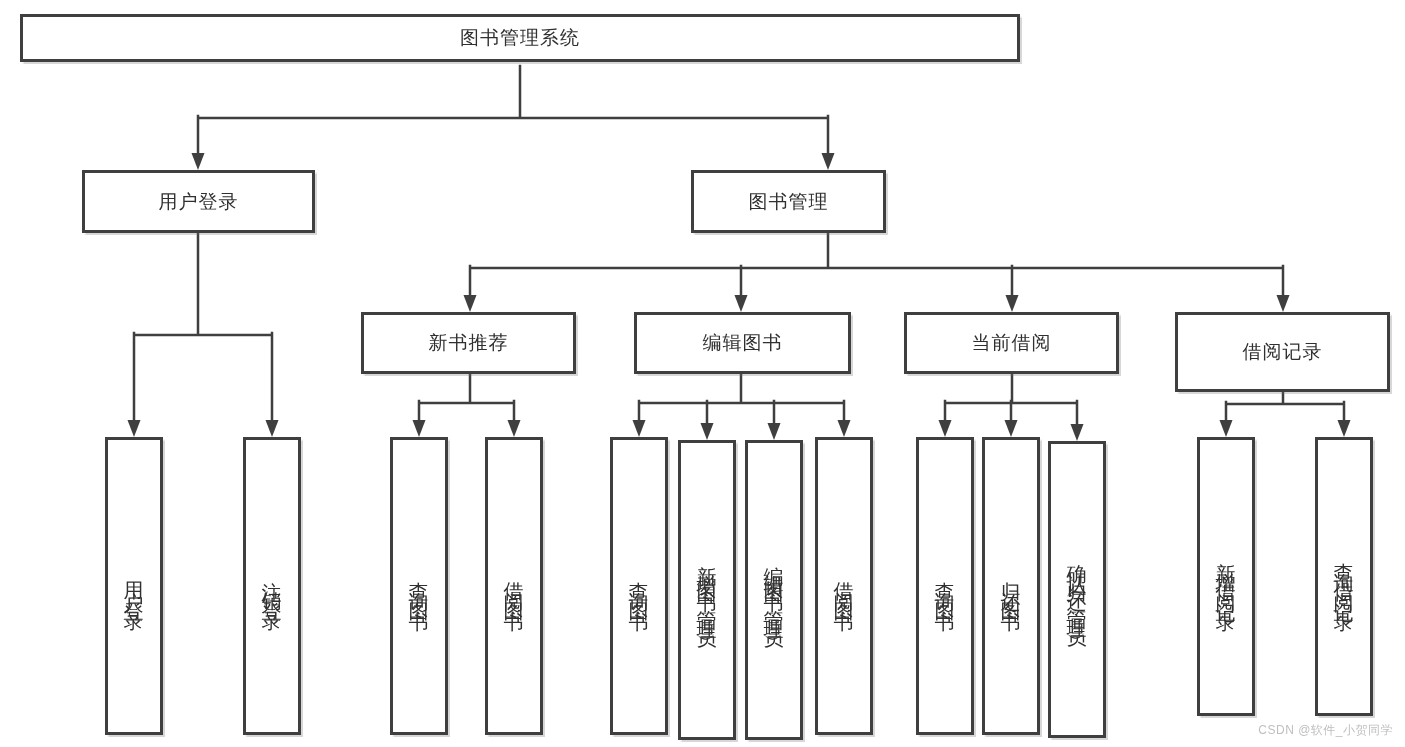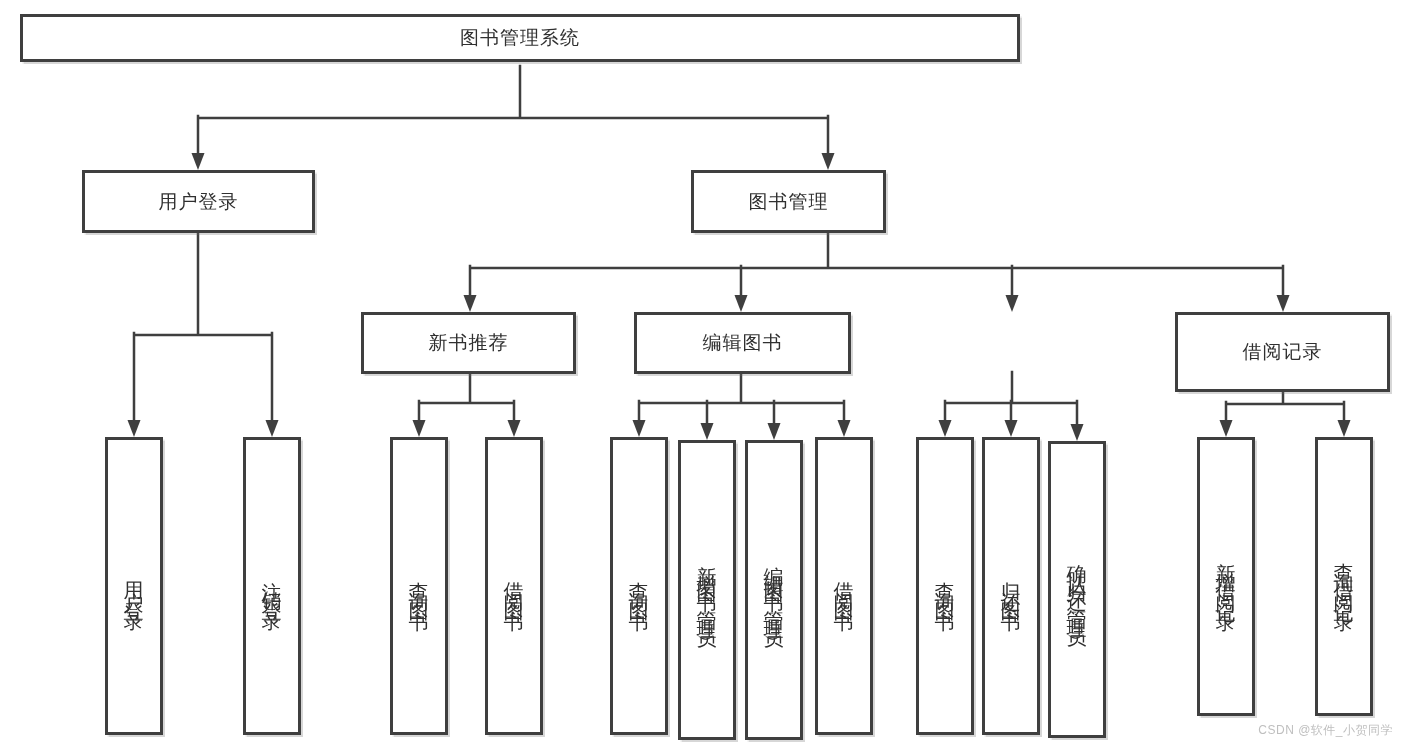--- a/index.html
+++ b/index.html
@@ -117,20 +117,23 @@
   <div class="node" style="left:691px; top:170px; width:195px; height:63px;">
     <span class="lbl">图书管理</span>
   </div>
 
   <div class="node" style="left:361px; top:312px; width:215px; height:62px;">
     <span class="lbl">新书推荐</span>
   </div>
   <div class="node" style="left:634px; top:312px; width:217px; height:62px;">
     <span class="lbl">编辑图书</span>
   </div>
+  <div class="node" style="left:904px; top:312px; width:215px; height:62px;">
+    <span class="lbl">当前借阅</span>
+  </div>
   <div class="node" style="left:1175px; top:312px; width:215px; height:80px;">
     <span class="lbl">借阅记录</span>
   </div>
 
   <div class="node vnode" style="left:105px; top:437px; width:58px; height:298px;">
     <span class="lbl">用户登录</span>
   </div>
   <div class="node vnode" style="left:243px; top:437px; width:58px; height:298px;">
     <span class="lbl">注销登录</span>
   </div>

